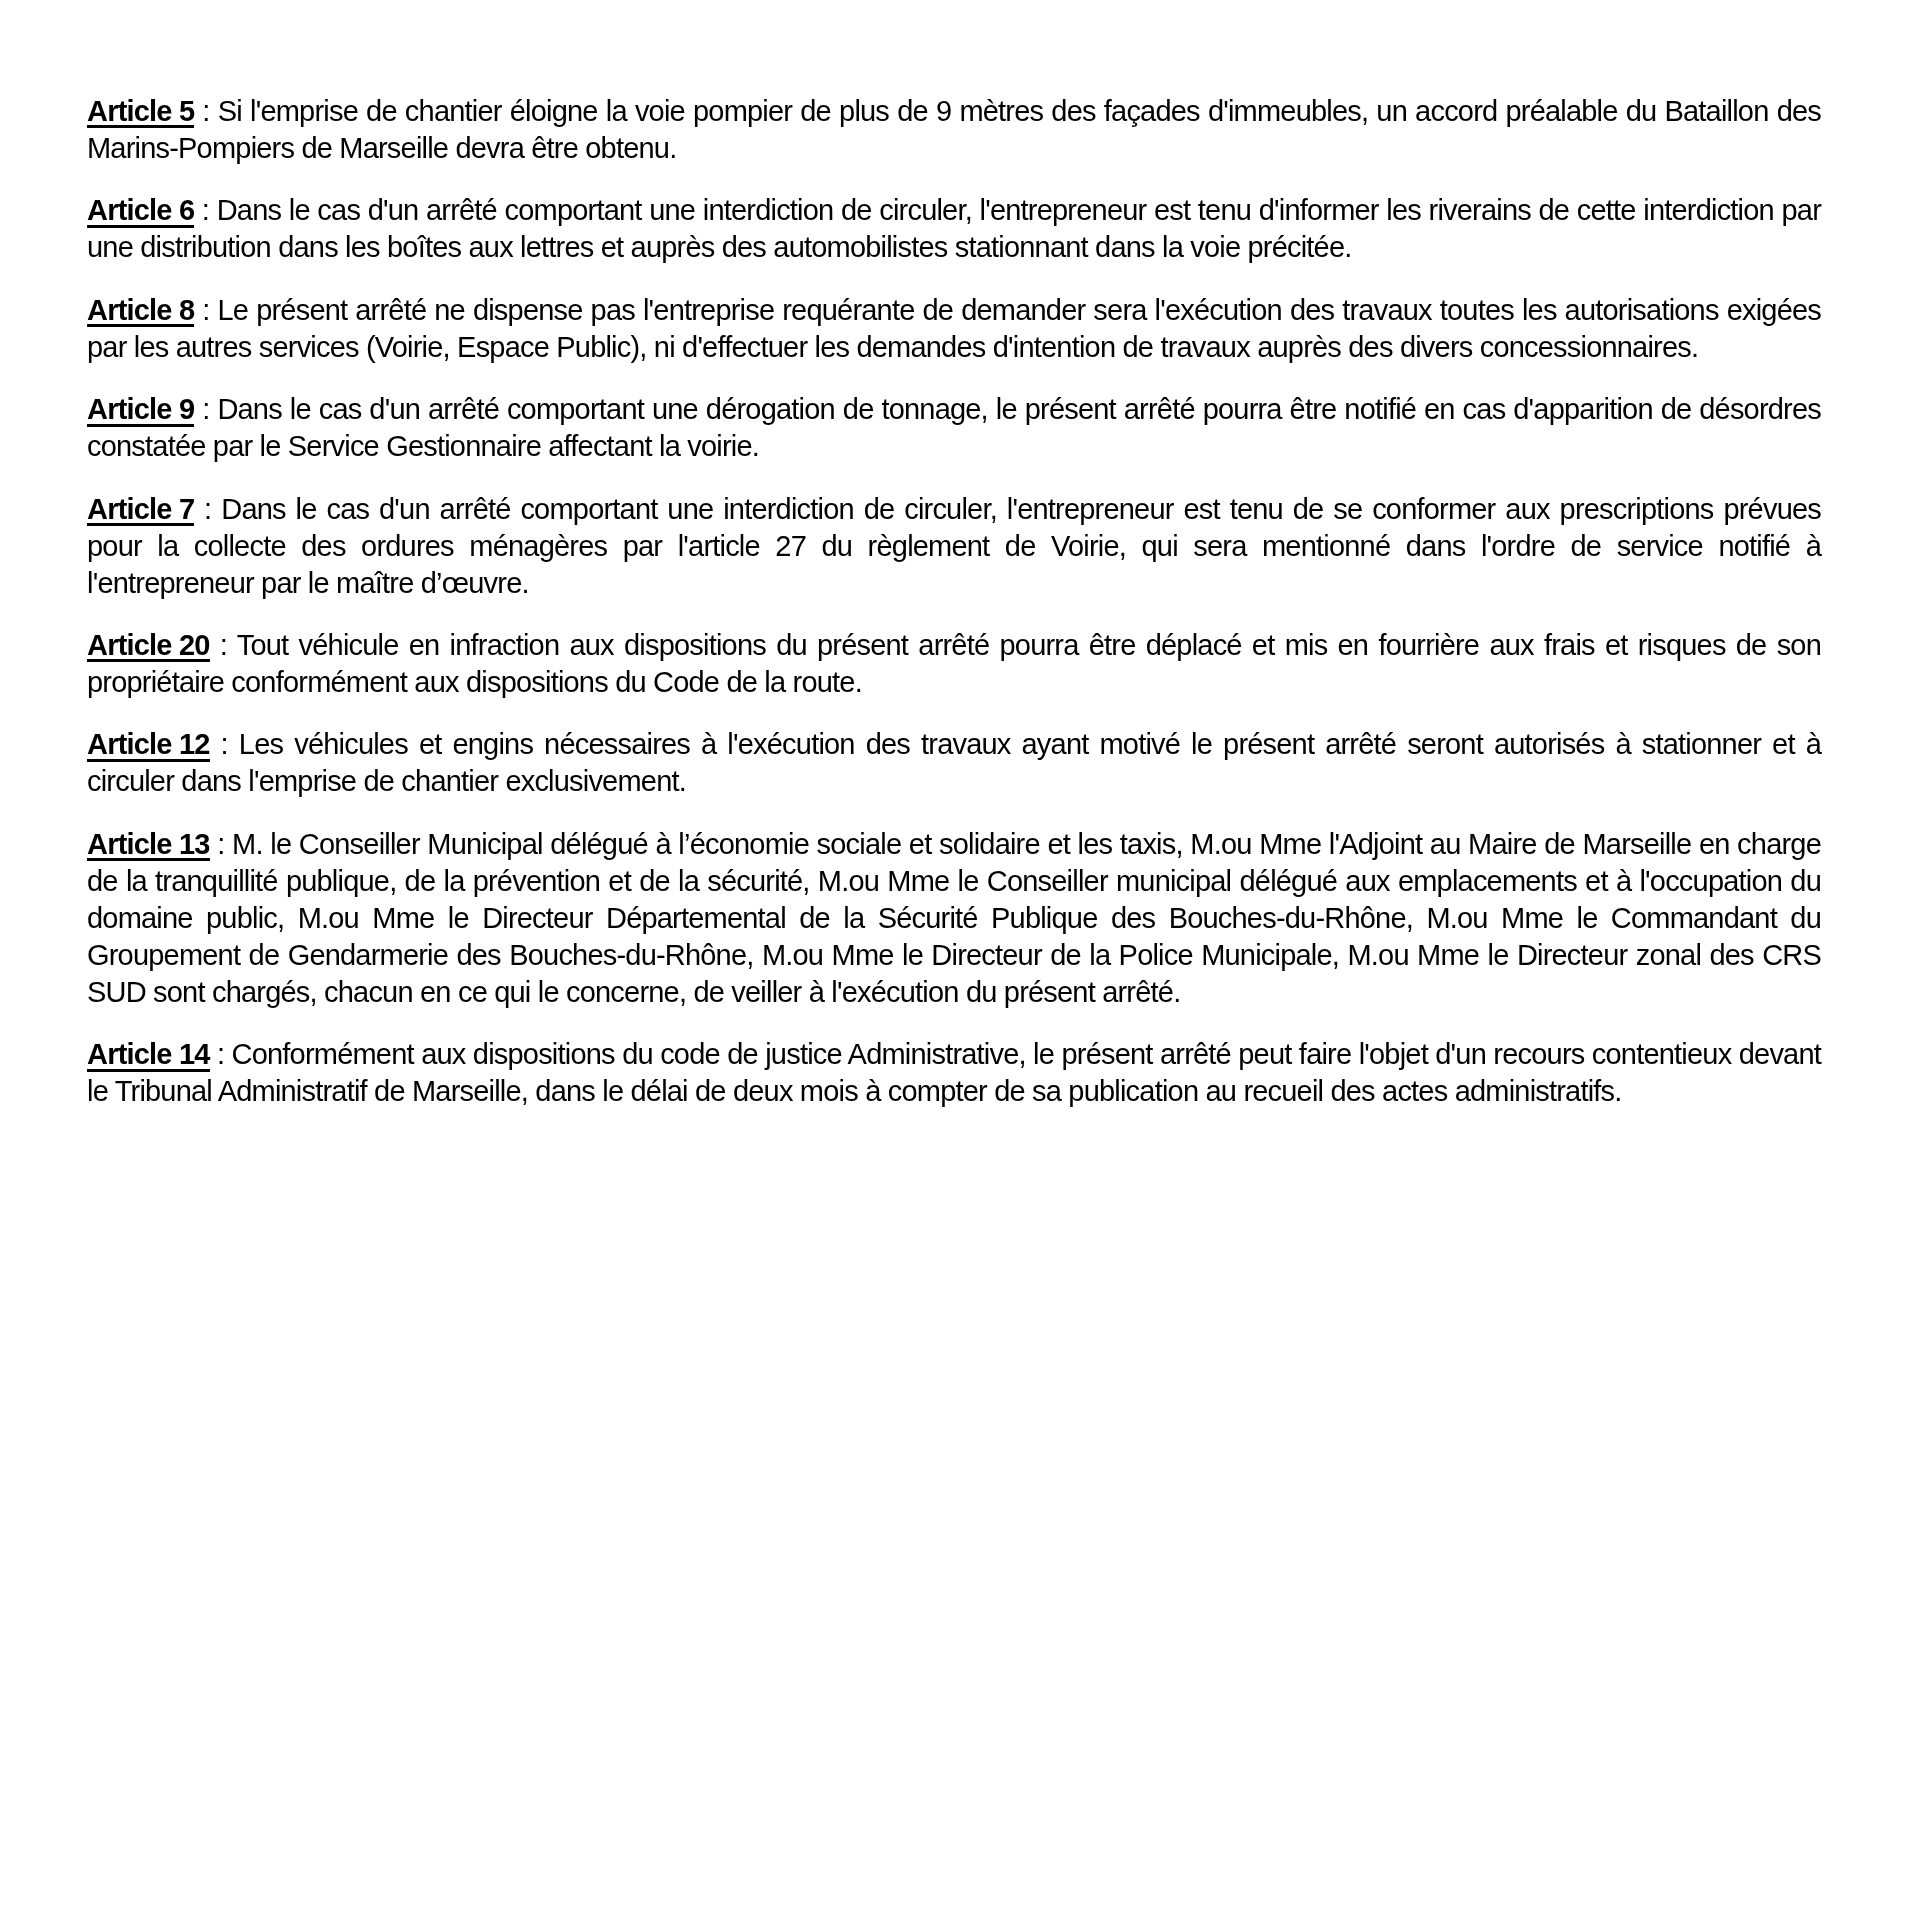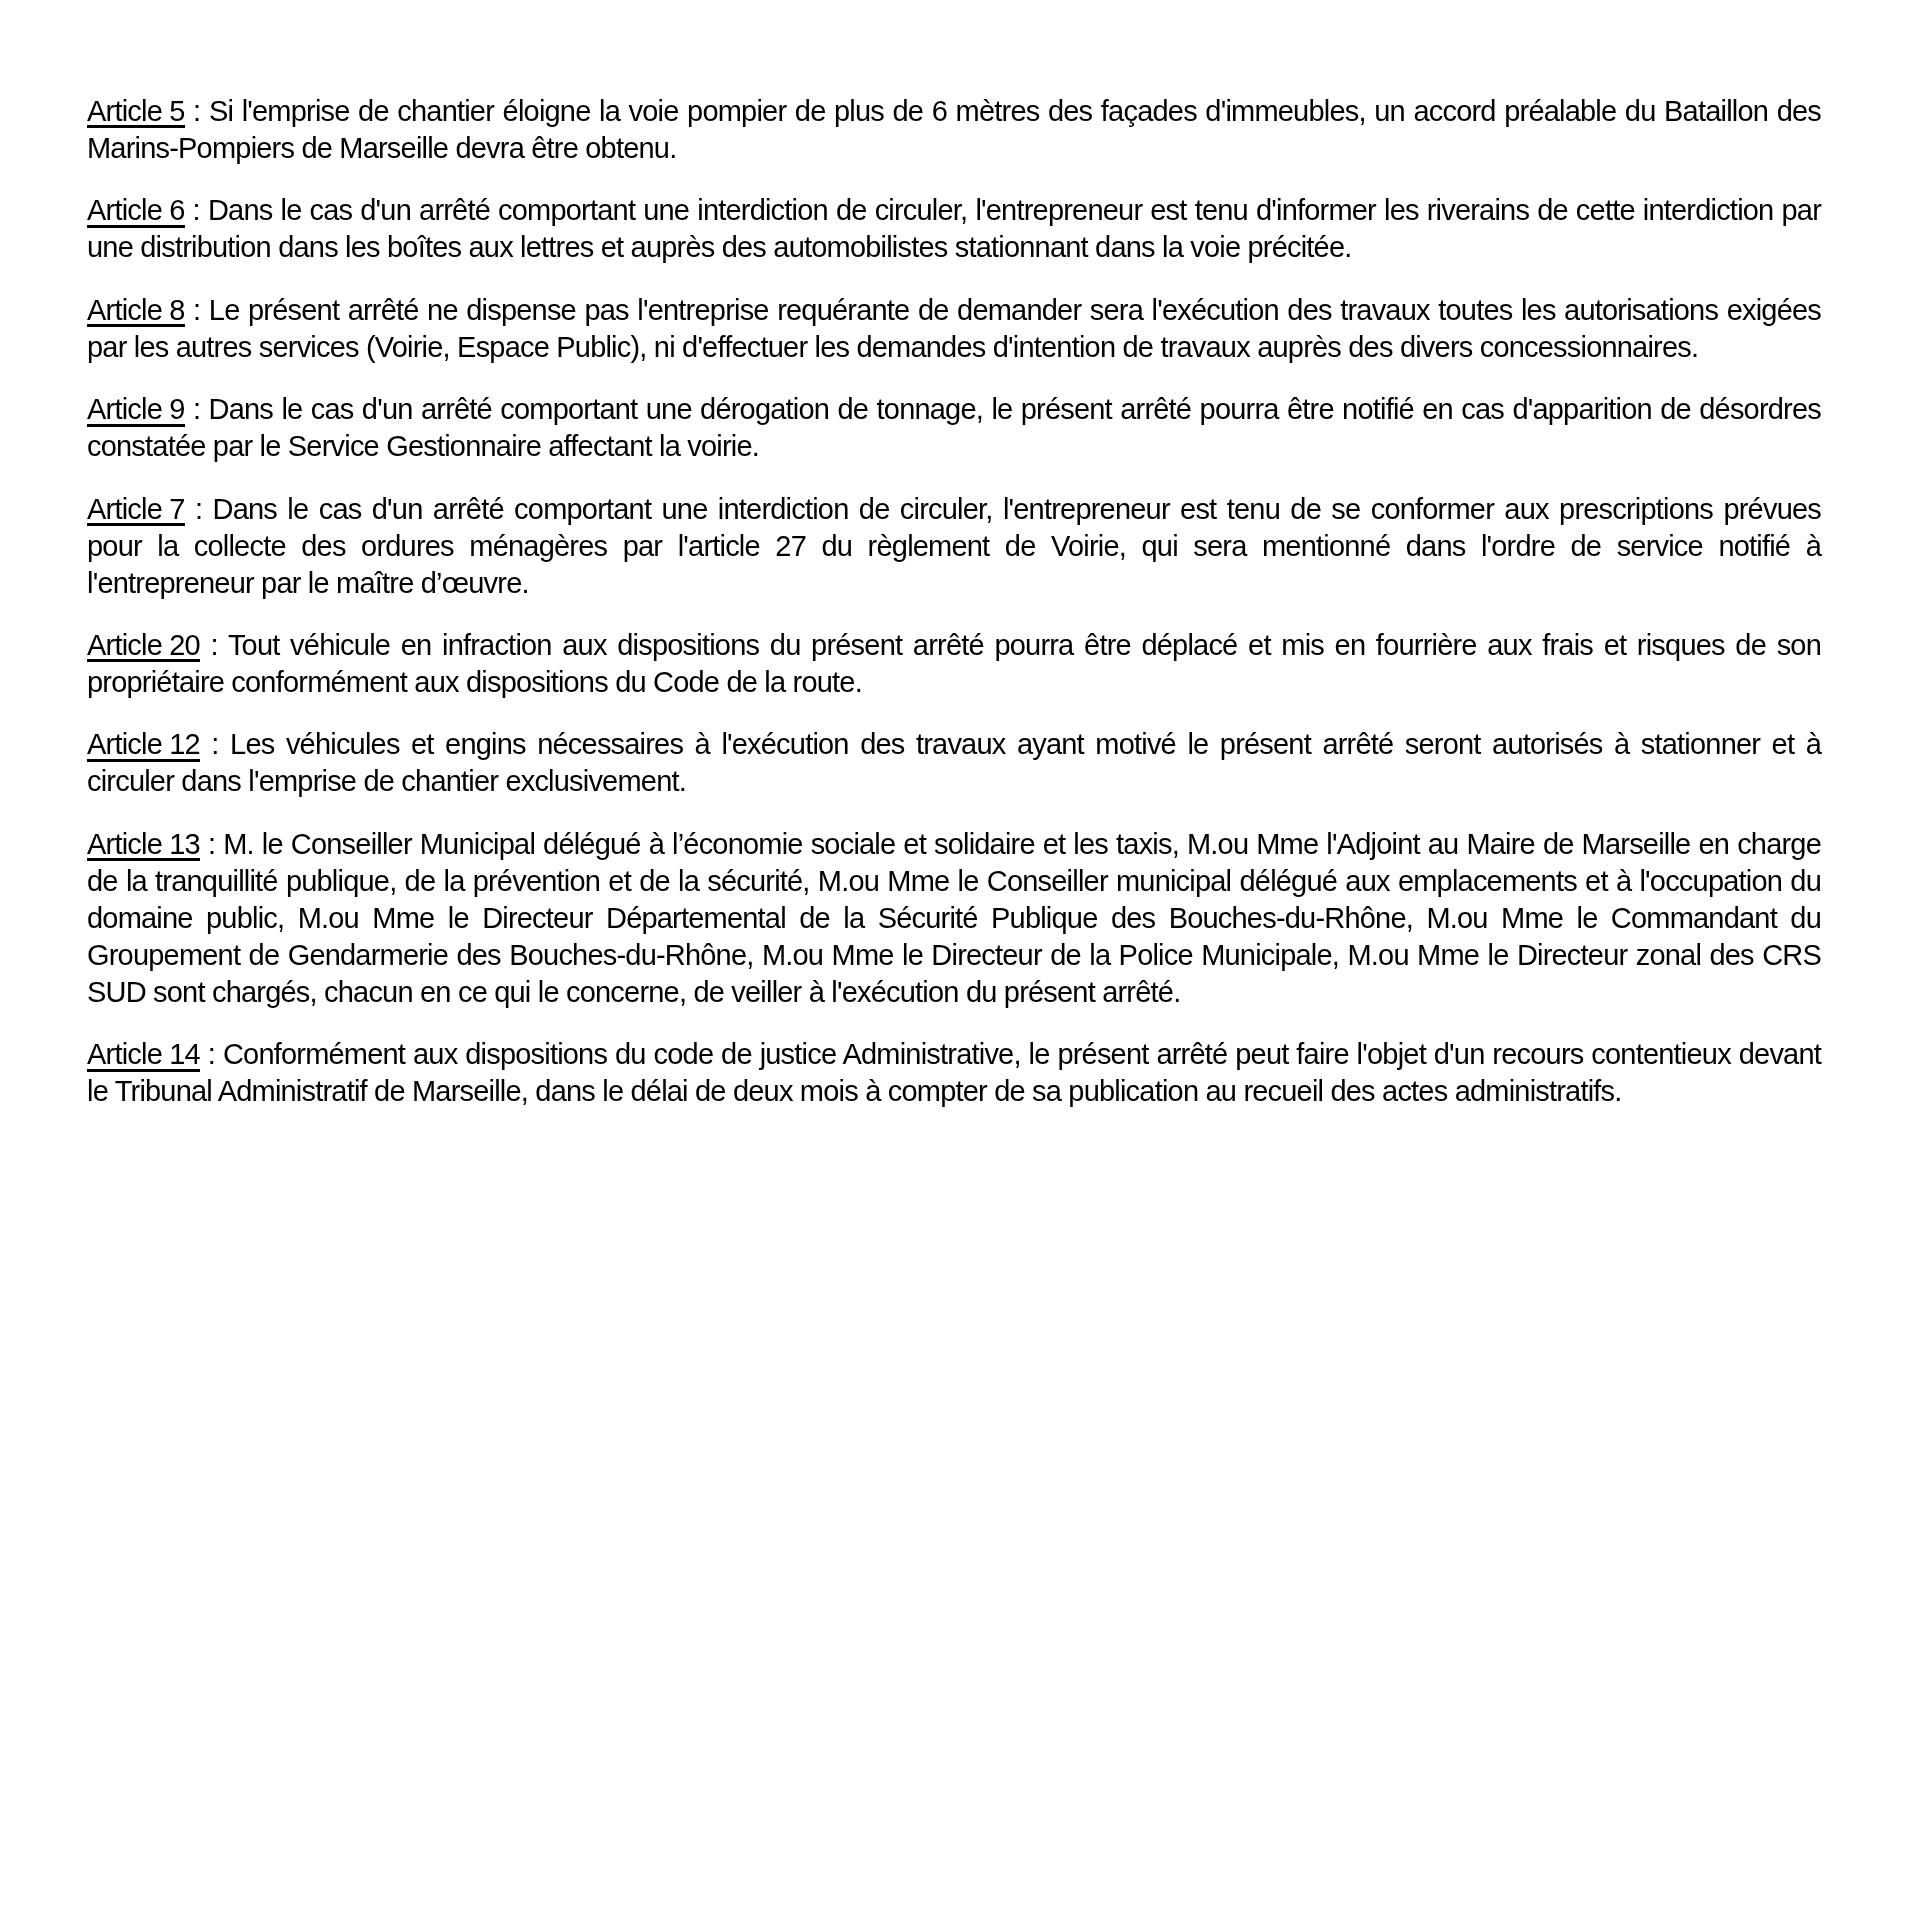--- a/index.html
+++ b/index.html
@@ -22,33 +22,33 @@
   }
   p.article {
     margin: 0 0 25.4px 0;
     font-size: 29px;
     line-height: 37px;
     letter-spacing: -0.8px;
     text-align: justify;
     color: #000000;
   }
   .alabel {
-    font-weight: normal;
+    font-weight: bold;
     display: inline-block;
     line-height: 0.98;
     border-bottom: 3.9px solid #000000;
   }
 </style>
 </head>
 <body>
 
 <div class="page">
 
   <div class="content">
-    <p class="article"><span class="alabel">Article 5</span><span> : </span><span>Si l'emprise de chantier éloigne la voie pompier de plus de 6 mètres des façades d'immeubles, un accord préalable du Bataillon des Marins-Pompiers de Marseille devra être obtenu.</span></p>
+    <p class="article"><span class="alabel">Article 5</span><span> : </span><span>Si l'emprise de chantier éloigne la voie pompier de plus de 9 mètres des façades d'immeubles, un accord préalable du Bataillon des Marins-Pompiers de Marseille devra être obtenu.</span></p>
     <p class="article"><span class="alabel">Article 6</span><span> : </span><span>Dans le cas d'un arrêté comportant une interdiction de circuler, l'entrepreneur est tenu d'informer les riverains de cette interdiction par une distribution dans les boîtes aux lettres et auprès des automobilistes stationnant dans la voie précitée.</span></p>
     <p class="article"><span class="alabel">Article 8</span><span> : </span><span>Le présent arrêté ne dispense pas l'entreprise requérante de demander sera l'exécution des travaux toutes les autorisations exigées par les autres services (Voirie, Espace Public), ni d'effectuer les demandes d'intention de travaux auprès des divers concessionnaires.</span></p>
     <p class="article"><span class="alabel">Article 9</span><span> : </span><span>Dans le cas d'un arrêté comportant une dérogation de tonnage, le présent arrêté pourra être notifié en cas d'apparition de désordres constatée par le Service Gestionnaire affectant la voirie.</span></p>
     <p class="article"><span class="alabel">Article 7</span><span> : </span><span>Dans le cas d'un arrêté comportant une interdiction de circuler, l'entrepreneur est tenu de se conformer aux prescriptions prévues pour la collecte des ordures ménagères par l'article 27 du règlement de Voirie, qui sera mentionné dans l'ordre de service notifié à l'entrepreneur par le maître d’œuvre.</span></p>
     <p class="article"><span class="alabel">Article 20</span><span> : </span><span>Tout véhicule en infraction aux dispositions du présent arrêté pourra être déplacé et mis en fourrière aux frais et risques de son propriétaire conformément aux dispositions du Code de la route.</span></p>
     <p class="article"><span class="alabel">Article 12</span><span> : </span><span>Les véhicules et engins nécessaires à l'exécution des travaux ayant motivé le présent arrêté seront autorisés à stationner et à circuler dans l'emprise de chantier exclusivement.</span></p>
     <p class="article"><span class="alabel">Article 13</span><span> : </span><span>M. le Conseiller Municipal délégué à l’économie sociale et solidaire et les taxis, M.ou Mme l'Adjoint au Maire de Marseille en charge de la tranquillité publique, de la prévention et de la sécurité, M.ou Mme le Conseiller municipal délégué aux emplacements et à l'occupation du domaine public, M.ou Mme le Directeur Départemental de la Sécurité Publique des Bouches-du-Rhône, M.ou Mme le Commandant du Groupement de Gendarmerie des Bouches-du-Rhône, M.ou Mme le Directeur de la Police Municipale, M.ou Mme le Directeur zonal des CRS SUD sont chargés, chacun en ce qui le concerne, de veiller à l'exécution du présent arrêté.</span></p>
     <p class="article"><span class="alabel">Article 14</span><span> : </span><span>Conformément aux dispositions du code de justice Administrative, le présent arrêté peut faire l'objet d'un recours contentieux devant le Tribunal Administratif de Marseille, dans le délai de deux mois à compter de sa publication au recueil des actes administratifs.</span></p>
   </div>
 

